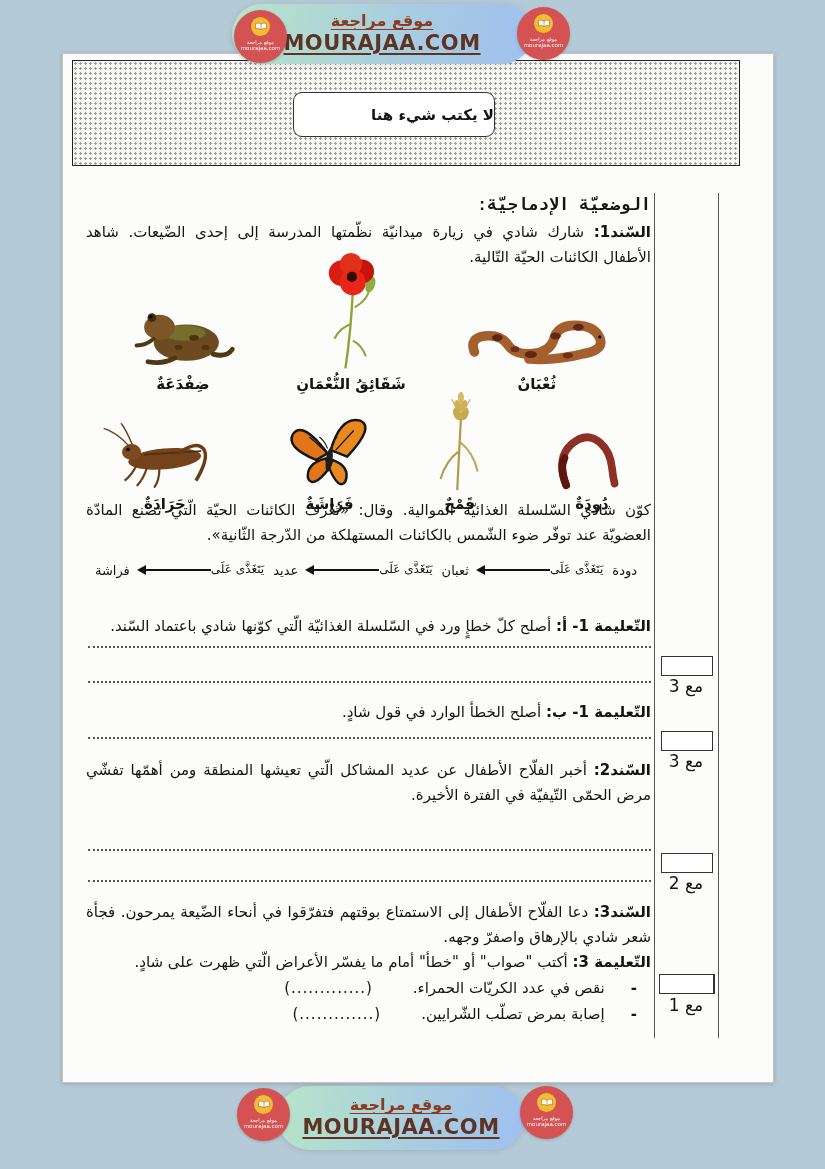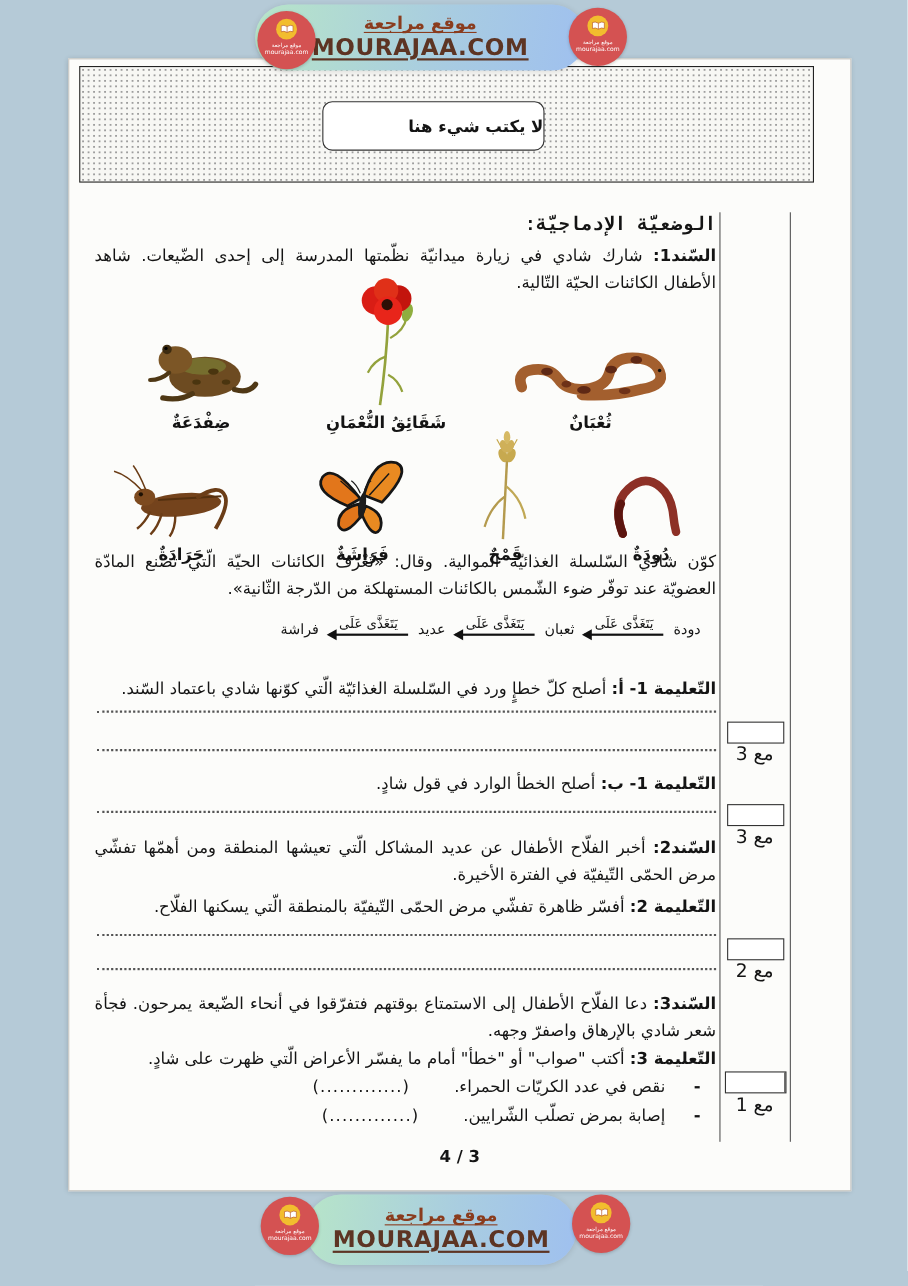--- a/index.html
+++ b/index.html
@@ -70,21 +70,21 @@
   .dots{position:absolute;right:0;left:2px;height:0;border-bottom:2.2px dotted #555;}
   
   .figrow{position:absolute;right:0;left:0;display:flex;align-items:flex-end;justify-content:center;}
   .figrow1{top:198px;gap:56px;}
   .figrow2{top:336px;gap:52px;}
   figure{margin:0;display:flex;flex-direction:column;align-items:center;}
   figcaption{font-weight:bold;font-size:15px;margin-top:3px;white-space:nowrap;}
   
   .food-chain{position:absolute;right:10px;top:506px;display:flex;align-items:flex-end;direction:rtl;}
   .fc-item{font-size:13px;padding:0 4px;line-height:22px;}
-  .fc-arrow{display:flex;flex-direction:column;align-items:center;margin:0 5px 6px;}
+  .fc-arrow{display:flex;align-items:center;margin:0 5px 6px;}
   .fc-arrow-label{font-size:12px;white-space:nowrap;line-height:14px;}
   .fc-shaft{position:relative;width:72px;height:2px;background:#111;margin-top:2px;}
   .fc-shaft::before{
     content:"";position:absolute;left:-2px;top:-4px;
     border-top:5px solid transparent;border-bottom:5px solid transparent;border-right:9px solid #111;
   }
   
   .qitem{position:absolute;right:14px;display:flex;direction:rtl;gap:12px;line-height:24px;}
   .qitem .marker{font-weight:bold;padding-left:14px;}
   .qitem .blank{margin-right:28px;letter-spacing:1px;}
@@ -243,21 +243,20 @@
 
     <div class="dots" style="top:592px"></div>
     <div class="dots" style="top:627px"></div>
 
     <p class="blk" style="top:646px"><span class="lbl">التّعليمة 1- ب:</span> <span>أصلح الخطأ الوارد في قول شادٍ.</span></p>
 
     <div class="dots" style="top:683px"></div>
 
     <p class="blk" style="top:704px"><span class="lbl">السّند2:</span> <span>أخبر الفلّاح الأطفال عن عديد المشاكل الّتي تعيشها المنطقة ومن أهمّها تفشّي مرض الحمّى التّيفيّة في الفترة الأخيرة.</span></p>
 
-    <p class="blk" style="top:758px"><span class="lbl">التّعليمة 2:</span> <span>أفسّر ظاهرة تفشّي مرض الحمّى التّيفيّة بالمنطقة الّتي يسكنها الفلّاح.</span></p>
 
     <div class="dots" style="top:795px"></div>
     <div class="dots" style="top:826px"></div>
 
     <p class="blk" style="top:846px"><span class="lbl">السّند3:</span> <span>دعا الفلّاح الأطفال إلى الاستمتاع بوقتهم فتفرّقوا في أنحاء الضّيعة يمرحون. فجأة شعر شادي بالإرهاق واصفرّ وجهه.</span></p>
 
     <p class="blk" style="top:896px"><span class="lbl">التّعليمة 3:</span> <span>أكتب "صواب" أو "خطأ" أمام ما يفسّر الأعراض الّتي ظهرت على شادٍ.</span></p>
 
     <div class="qitem" style="top:922px">
       <span class="marker">-</span>
@@ -281,21 +280,20 @@
     <div class="score-box" style="top:660px"></div>
     <div class="score-label" style="top:680px">مع 2</div>
 
     <div class="score-box" style="top:781px;width:54px;left:4px;">
       <div class="cell"></div>
       <div class="cell"></div>
     </div>
     <div class="score-label" style="top:802px">مع 1</div>
   </div>
 
-  <div class="page-number">4 / 3</div>
 </div>
 
 <div class="brand-pill pill-header">
   <span class="brand-ar">موقع مراجعة</span>
   <span class="brand-domain">MOURAJAA.COM</span>
 </div>
 <div class="logo-circle logo-h-left">
   <span class="logo-yellow">
     <svg width="12" height="9" viewBox="0 0 20 14">
         <path d="M10 3 Q5 0 1 2 L1 11 Q5 9 10 12 Q15 9 19 11 L19 2 Q15 0 10 3 Z" fill="#fff" stroke="#b5541f" stroke-width="1"></path>

